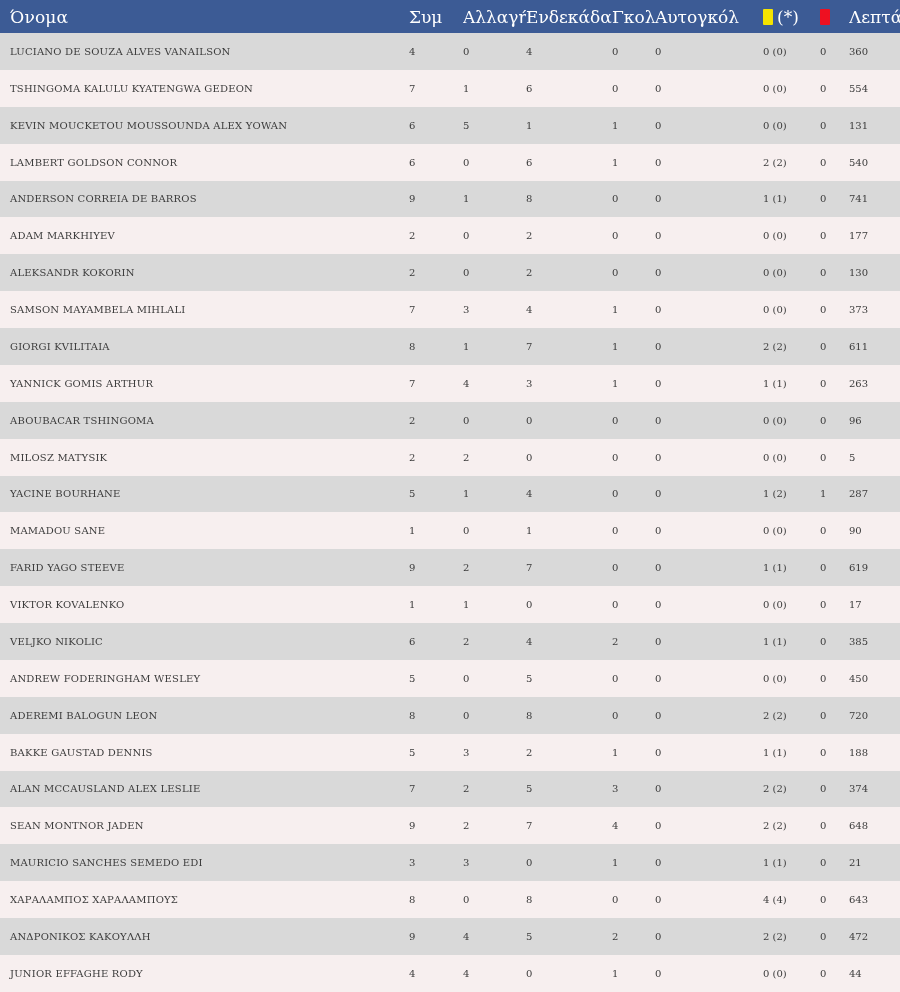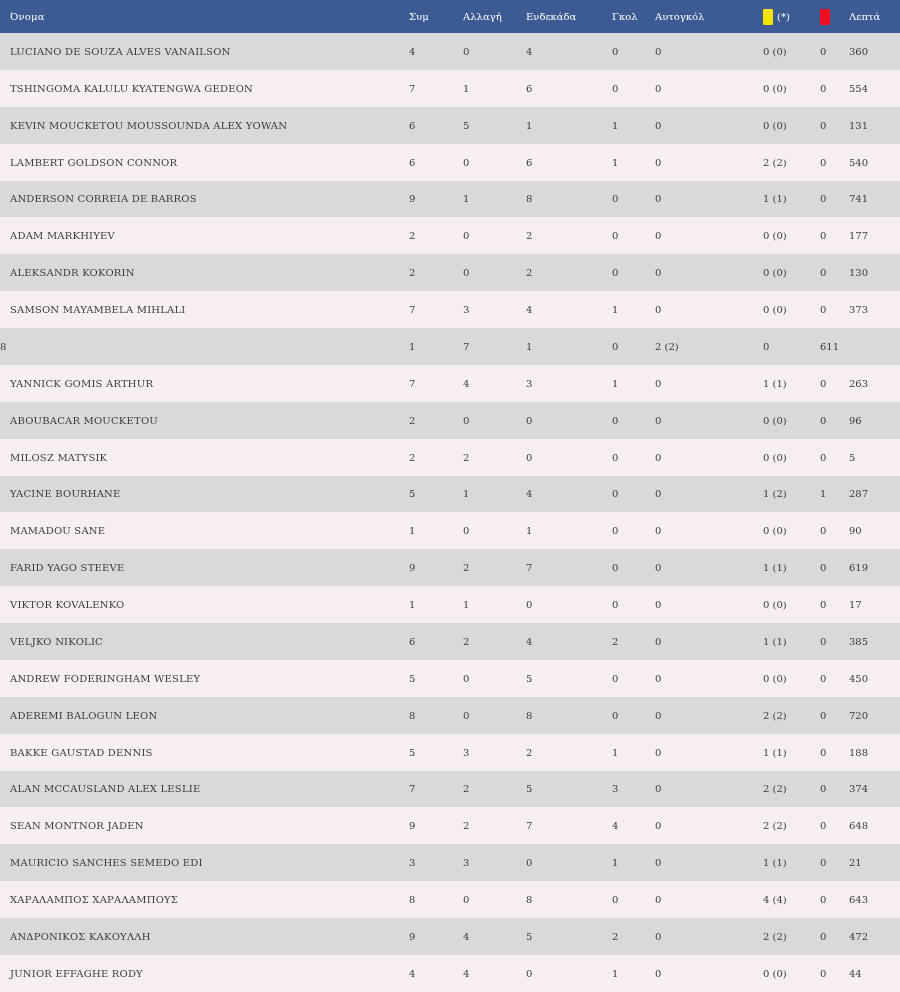--- a/index.html
+++ b/index.html
@@ -18,21 +18,21 @@
   }
   .hrow, .row {
     display: grid;
     grid-template-columns: 409px 54px 63px 86px 43px 108px 57px 29px 51px;
     align-items: center;
   }
   .hrow {
     height: 33px;
     background: var(--header-bg, #3c5b95);
     color: var(--header-text, #ffffff);
-    font-size: 10px;
+    font-size: 17px;
   }
   .row {
     height: 36.88px;
     color: var(--row-text, #3b3b3b);
     font-size: 10px;
   }
   #rows .row:nth-child(odd)  { background: var(--row-odd-bg,  #d9d9d9); }
   #rows .row:nth-child(even) { background: var(--row-even-bg, #f7efef); }
   .cell { white-space: nowrap; overflow: hidden; }
   .cell.name { padding-left: 10px; letter-spacing: 0.2px; }
@@ -150,20 +150,21 @@
         <div class="cell">7</div>
         <div class="cell">3</div>
         <div class="cell">4</div>
         <div class="cell">1</div>
         <div class="cell">0</div>
         <div class="cell">0 (0)</div>
         <div class="cell">0</div>
         <div class="cell">373</div>
       </div>
       <div class="row">
+        <div class="cell name">GIORGI KVILITAIA</div>
         <div class="cell">8</div>
         <div class="cell">1</div>
         <div class="cell">7</div>
         <div class="cell">1</div>
         <div class="cell">0</div>
         <div class="cell">2 (2)</div>
         <div class="cell">0</div>
         <div class="cell">611</div>
       </div>
       <div class="row">
@@ -171,21 +172,21 @@
         <div class="cell">7</div>
         <div class="cell">4</div>
         <div class="cell">3</div>
         <div class="cell">1</div>
         <div class="cell">0</div>
         <div class="cell">1 (1)</div>
         <div class="cell">0</div>
         <div class="cell">263</div>
       </div>
       <div class="row">
-        <div class="cell name">ABOUBACAR MOUCKETOU</div>
+        <div class="cell name">ABOUBACAR TSHINGOMA</div>
         <div class="cell">2</div>
         <div class="cell">0</div>
         <div class="cell">0</div>
         <div class="cell">0</div>
         <div class="cell">0</div>
         <div class="cell">0 (0)</div>
         <div class="cell">0</div>
         <div class="cell">96</div>
       </div>
       <div class="row">

